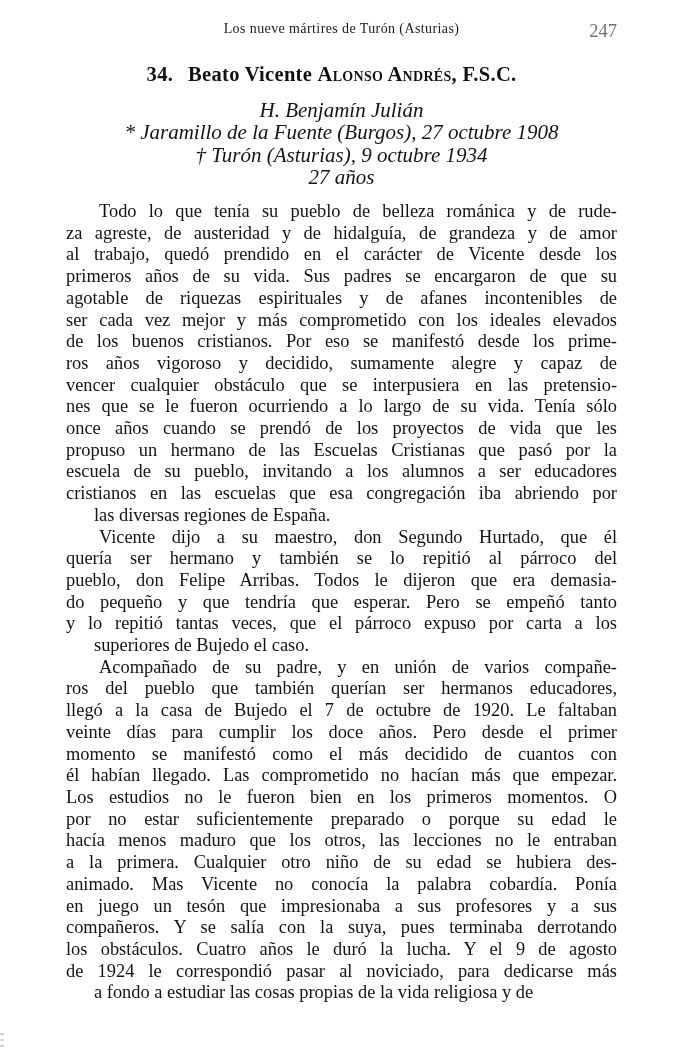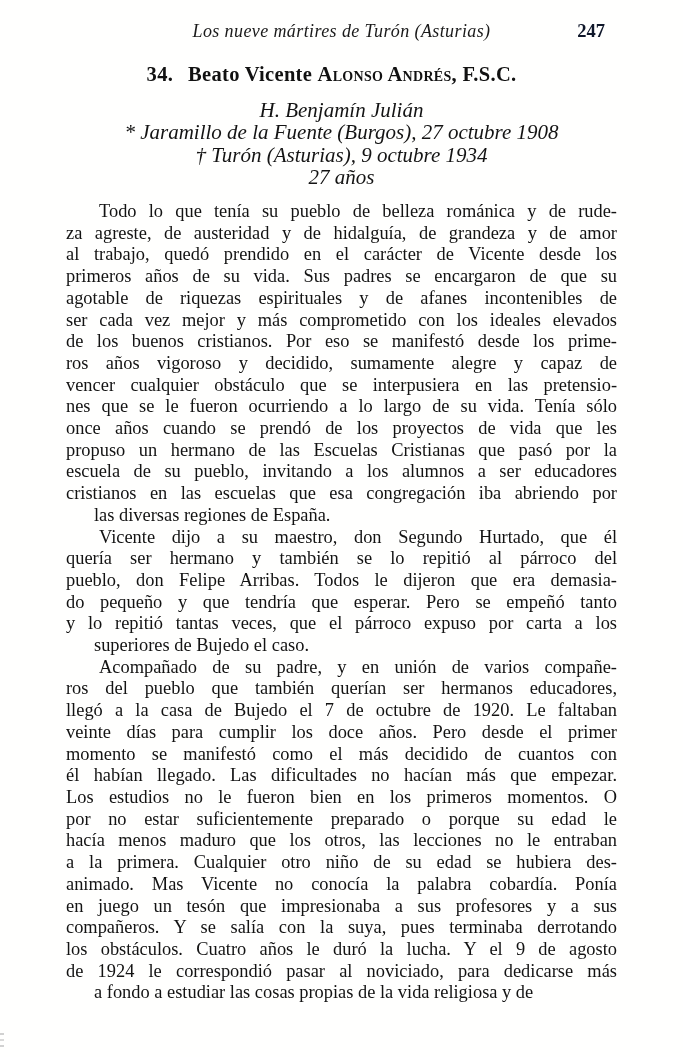--- a/index.html
+++ b/index.html
@@ -20,33 +20,31 @@
   .running-header {
     position: absolute;
     top: 21px;
     left: 66px;
     width: 551px;
     height: 24px;
   }
   .head-title {
     display: block;
     text-align: center;
-    font-style: italic;
-    font-size: 18px;
+    font-size: 14px;
     letter-spacing: 0.4px;
     color: #1a1a1a;
   }
   .page-number {
     position: absolute;
-    right: 12px;
+    right: 0;
     top: 0;
     font-size: 18.5px;
     font-style: normal;
-    color: #0f172a;
-    font-weight: bold;
+    color: #737373;
   }
   
   .chapter-title {
     position: absolute;
     top: 63px;
     left: 30px;
     width: 603px;
     margin: 0;
     text-align: center;
     font-size: 20.5px;
@@ -148,21 +146,21 @@
         <div class="line">do pequeño y que tendría que esperar. Pero se empeñó tanto</div>
         <div class="line">y lo repitió tantas veces, que el párroco expuso por carta a los</div>
         <div class="line last">superiores de Bujedo el caso.</div>
       </div>
       <div class="paragraph">
         <div class="line first">Acompañado de su padre, y en unión de varios compañe-</div>
         <div class="line">ros del pueblo que también querían ser hermanos educadores,</div>
         <div class="line">llegó a la casa de Bujedo el 7 de octubre de 1920. Le faltaban</div>
         <div class="line">veinte días para cumplir los doce años. Pero desde el primer</div>
         <div class="line">momento se manifestó como el más decidido de cuantos con</div>
-        <div class="line">él habían llegado. Las dificultades no hacían más que empezar.</div>
+        <div class="line">él habían llegado. Las comprometido no hacían más que empezar.</div>
         <div class="line">Los estudios no le fueron bien en los primeros momentos. O</div>
         <div class="line">por no estar suficientemente preparado o porque su edad le</div>
         <div class="line">hacía menos maduro que los otros, las lecciones no le entraban</div>
         <div class="line">a la primera. Cualquier otro niño de su edad se hubiera des-</div>
         <div class="line">animado. Mas Vicente no conocía la palabra cobardía. Ponía</div>
         <div class="line">en juego un tesón que impresionaba a sus profesores y a sus</div>
         <div class="line">compañeros. Y se salía con la suya, pues terminaba derrotando</div>
         <div class="line">los obstáculos. Cuatro años le duró la lucha. Y el 9 de agosto</div>
         <div class="line">de 1924 le correspondió pasar al noviciado, para dedicarse más</div>
         <div class="line last">a fondo a estudiar las cosas propias de la vida religiosa y de</div>

